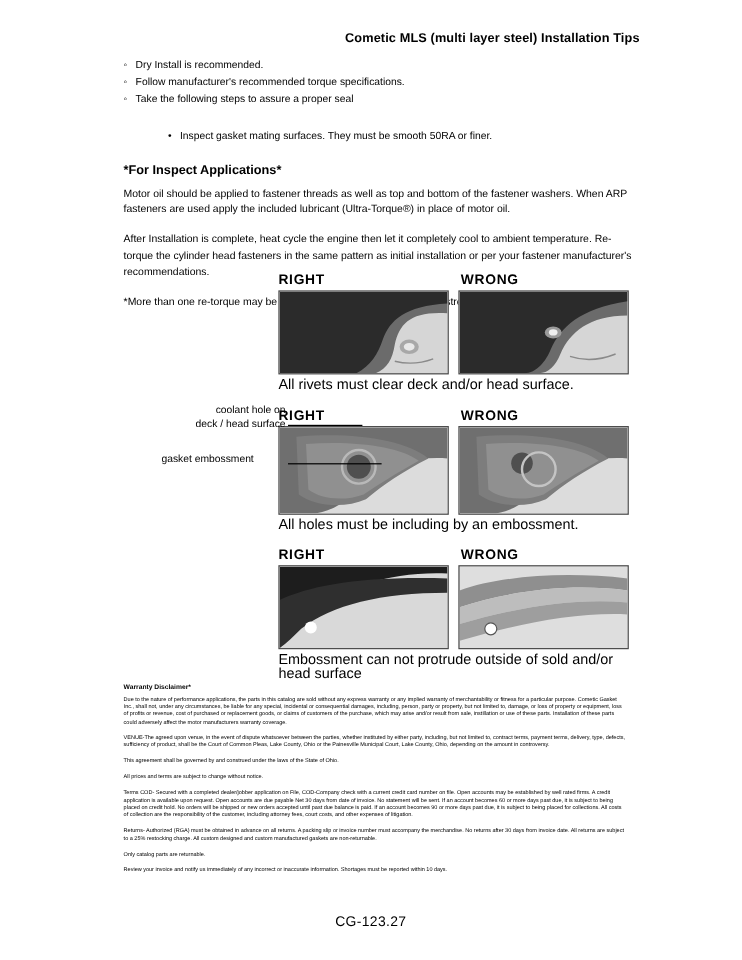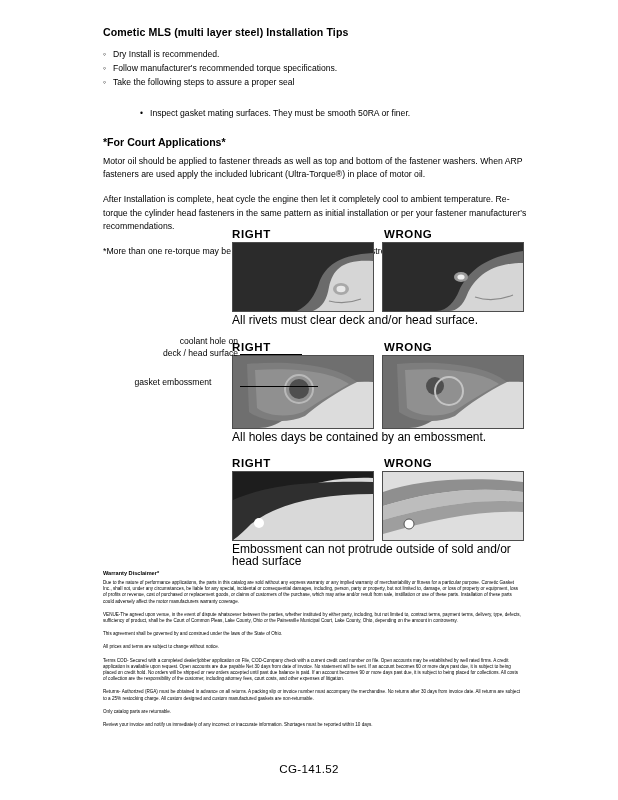--- a/index.html
+++ b/index.html
@@ -25,20 +25,21 @@
     position: absolute;
     left: 103px;
     top: 26px;
     width: 430px;
   }
   h1.title {
     font-size: 10.6px;
     font-weight: bold;
     margin: 0 0 9px 0;
     letter-spacing: 0.1px;
+    text-align: right;
   }
   ul.bullets {
     list-style: none;
     margin: 0;
     padding: 0;
   }
   ul.bullets > li {
     font-size: 8.6px;
     line-height: 14.2px;
     position: relative;
@@ -192,21 +193,21 @@
       <li>
         <span>Take the following steps to assure a proper seal</span>
         <ul class="subbullets">
           <li>
             <span>Inspect gasket mating surfaces.  They must be smooth 50RA or finer.</span>
           </li>
         </ul>
       </li>
     </ul>
 
-    <h2 class="subtitle">*For Court Applications*</h2>
+    <h2 class="subtitle">*For Inspect Applications*</h2>
     <p class="para">Motor oil should be applied to fastener threads as well as top and bottom of the fastener washers. When ARP fasteners are used apply the included lubricant (Ultra-Torque®) in place of motor oil.</p>
     <p class="para">After Installation is complete, heat cycle the engine then let it completely cool to ambient temperature. Re-torque the cylinder head fasteners in the same pattern as initial installation or per your fastener manufacturer's recommendations.</p>
     <p class="para last">*More than one re-torque may be required to achieve proper fastener stretch*</p>
   </div>
 
   <div class="figures">
 
     <div class="fig-row">
       <div class="fig-head">
         <span>RIGHT</span>
@@ -258,21 +259,21 @@
           <svg width="140" height="72" viewBox="0 0 140 72">
             <rect x="0" y="0" width="140" height="72" fill="#dcdcdc"></rect>
             <path d="M0,0 L140,0 L140,26 C116,24 92,30 74,46 C60,58 44,72 26,72 L0,72 Z" fill="#6f6f6f"></path>
             <path d="M14,8 C60,4 104,10 124,26 C104,36 86,48 72,60 C54,68 30,66 16,56 Z" fill="#7d7d7d"></path>
             <path d="M22,14 C62,11 100,16 116,28 C98,38 82,48 70,56 C54,62 34,60 24,52 Z" fill="#909090"></path>
             <circle cx="52" cy="30" r="9" fill="#4f4f4f"></circle>
             <circle cx="66" cy="35" r="14" fill="none" stroke="#c4c4c4" stroke-width="2"></circle>
           </svg>
         </div>
       </div>
-      <div class="fig-caption big">All holes days be contained by an embossment.</div>
+      <div class="fig-caption big">All holes must be including by an embossment.</div>
     </div>
 
     <div class="fig-row" style="margin-top:14px;">
       <div class="fig-head">
         <span>RIGHT</span>
         <span>WRONG</span>
       </div>
       <div class="fig-pair">
         <div class="fig-box">
           <svg width="140" height="68" viewBox="0 0 140 68">
@@ -310,16 +311,16 @@
     <p>VENUE-The agreed upon venue, in the event of dispute whatsoever between the parties, whether instituted by either party, including, but not limited to, contract terms, payment terms, delivery, type, defects, sufficiency of product, shall be the Court of Common Pleas, Lake County, Ohio or the Painesville Municipal Court, Lake County, Ohio, depending on the amount in controversy.</p>
     <p>This agreement shall be governed by and construed under the laws of the State of Ohio.</p>
     <p>All prices and terms are subject to change without notice.</p>
     <p>Terms COD- Secured with a completed dealer/jobber application on File, COD-Company check with a current credit card number on file.  Open accounts may be established by well rated firms.  A credit application is available upon request.  Open accounts are due payable Net 30 days from date of invoice.  No statement will be sent.  If an account becomes 60 or more days past due, it is subject to being placed on credit hold.  No orders will be shipped or new orders accepted until past due balance is paid.  If an account becomes 90 or more days past due, it is subject to being placed for collections.  All costs of collection are the responsibility of the customer, including attorney fees, court costs, and other expenses of litigation.</p>
     <p>Returns- Authorized (RGA) must be obtained in advance on all returns.  A packing slip or invoice number must accompany the merchandise.  No returns after 30 days from invoice date.  All returns are subject to a 25% restocking charge.  All custom designed and custom manufactured gaskets are non-returnable.</p>
     <p>Only catalog parts are returnable.</p>
     <p>Review your invoice and notify us immediately of any incorrect or inaccurate information.  Shortages must be reported within 10 days.</p>
   </div>
 
   <div class="docnum">
-    <span>CG-141.52</span>
+    <span>CG-123.27</span>
   </div>
 
 </div>
 
 </body></html>

